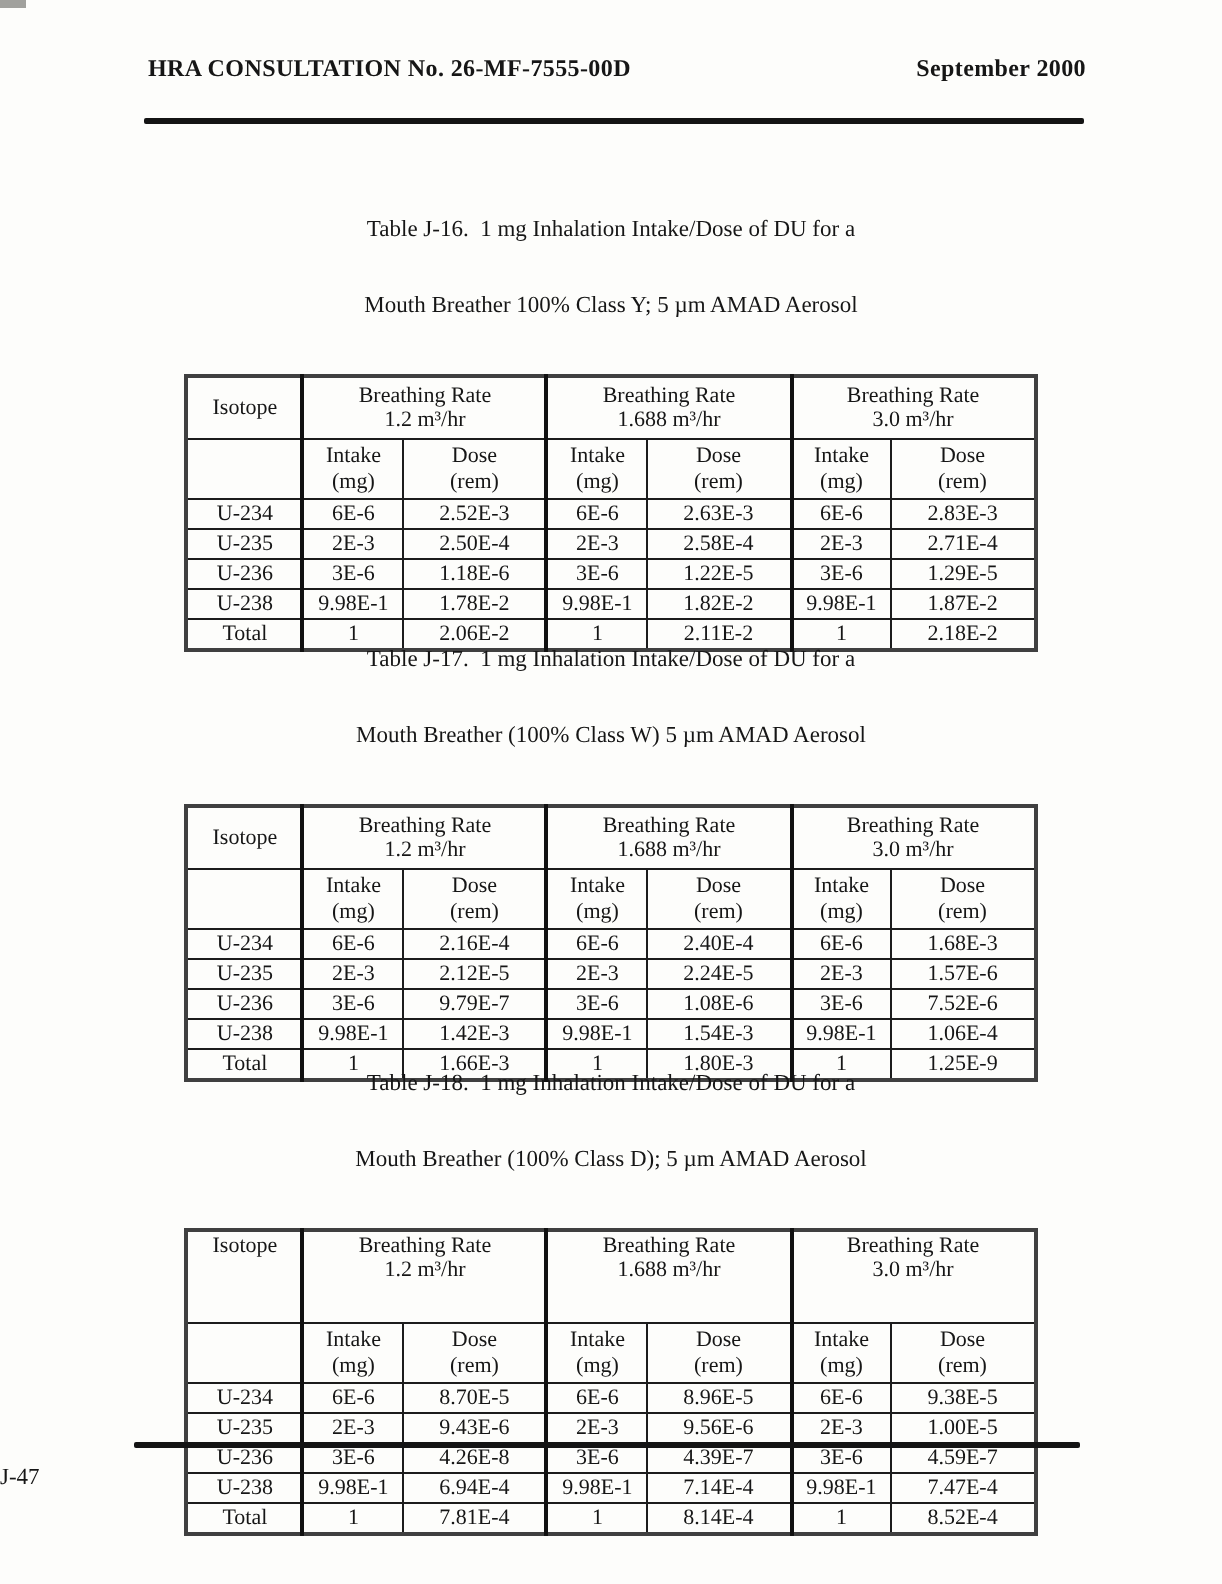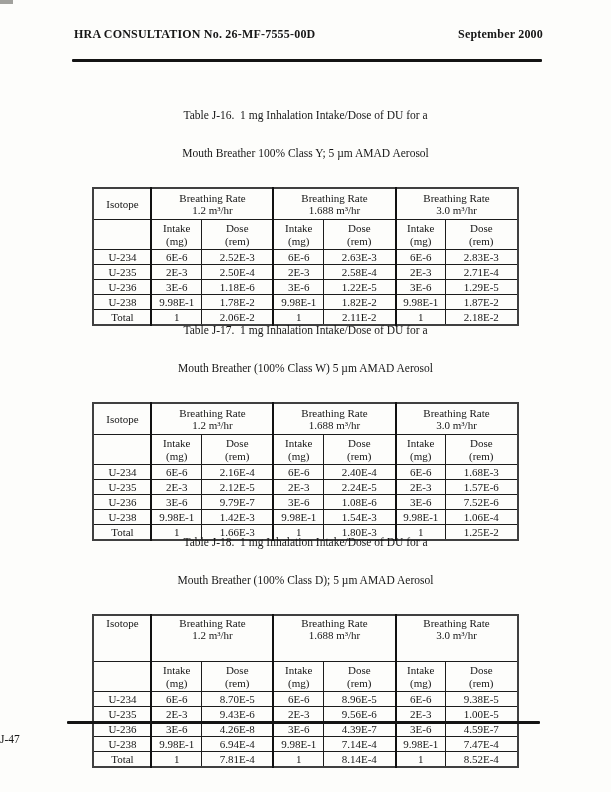--- a/index.html
+++ b/index.html
@@ -284,21 +284,21 @@
             <td class="grp">9.98E-1</td>
             <td>1.06E-4</td>
           </tr>
           <tr>
             <td>Total</td>
             <td class="grp">1</td>
             <td>1.66E-3</td>
             <td class="grp">1</td>
             <td>1.80E-3</td>
             <td class="grp">1</td>
-            <td>1.25E-2</td>
+            <td>1.25E-9</td>
           </tr>
         </tbody>
     </table>
   </section>
 
   <section class="table-block tb-3">
     <div class="caption">
       <div>Table J-18.  1 mg Inhalation Intake/Dose of DU for a</div>
       <div>Mouth Breather (100% Class D); 5 µm AMAD Aerosol</div>
     </div>

